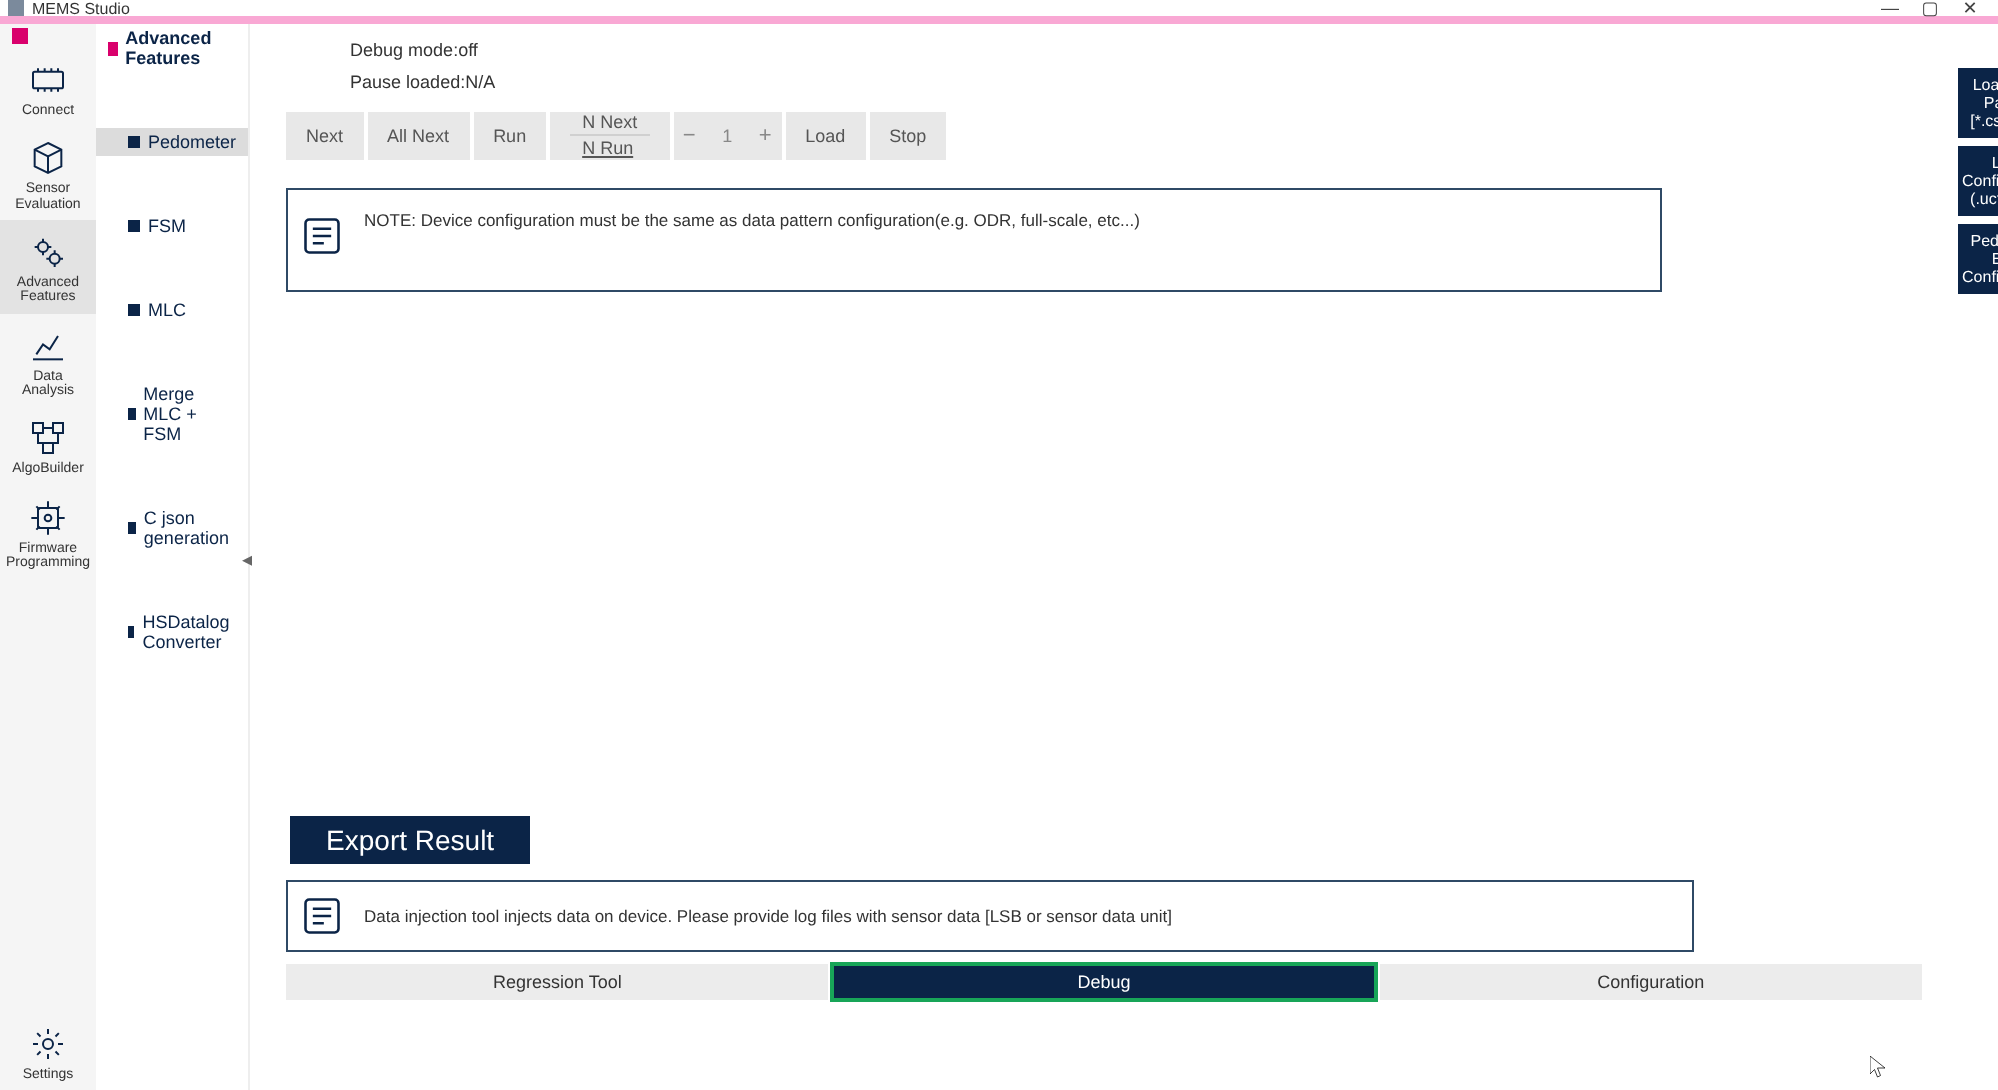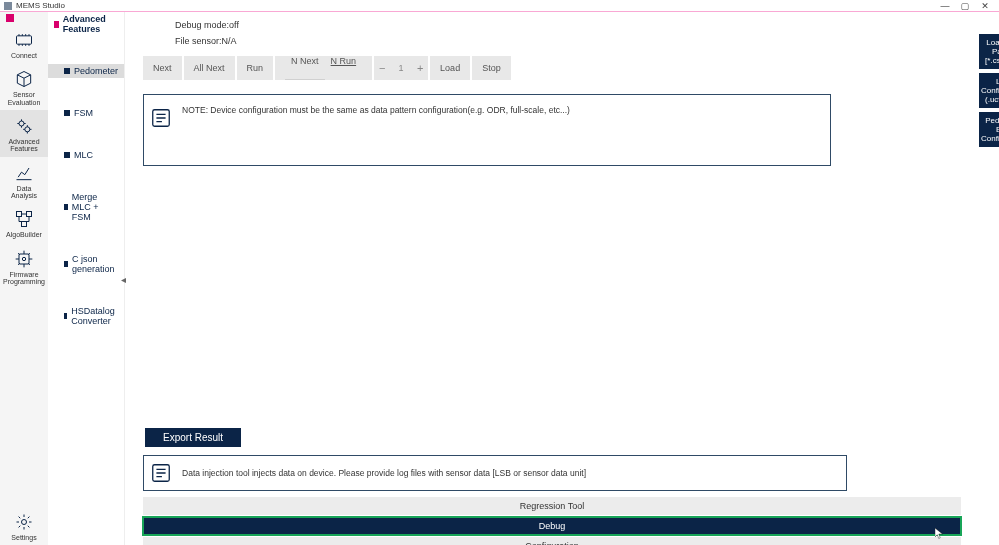--- a/index.html
+++ b/index.html
@@ -1,19 +1,19 @@
 <!DOCTYPE html>
 <html><head>
 <meta charset="utf-8">
 <style>
   * { box-sizing: border-box; margin: 0; padding: 0; font-family: Arial, Helvetica, sans-serif; }
   html, body { width: 999px; height: 545px; overflow: hidden; background: #fff; }
 
   
-  .titlebar { height: 12px; background: #fff; display: flex; align-items: center; font-size: 8px; color: #333; padding: 0 4px; border-bottom: 1px solid #f9a8d4; }
+  .titlebar { height: 12px; background: #fff; display: flex; align-items: center; font-size: 8px; color: #333; padding: 0 4px; border-bottom: 4px solid #f9a8d4; }
   .titlebar .app-icon { width: 8px; height: 8px; background: #7b8a9c; margin-right: 4px; }
   .titlebar .spacer { flex: 1; }
   .titlebar .winbtn { width: 20px; text-align: center; font-size: 9px; color: #444; cursor: pointer; }
 
   
   .app { display: flex; height: 533px; }
 
   
   .rail { width: 48px; background: #f5f5f5; display: flex; flex-direction: column; align-items: center; font-size: 7px; color: #333; }
   .rail .railtop { width: 100%; height: 12px; display: flex; align-items: center; justify-content: flex-start; padding-left:6px; }
@@ -32,40 +32,40 @@
   .sidenav .item.active { background: #dcdcdc; }
   .sidenav .item .dot { width: 6px; height: 6px; background: #0b2447; }
 
   
   .content { flex: 1; position: relative; padding: 8px 12px 0 18px; font-size: 9px; color: #333; }
   .content .status-line { margin-left: 32px; color:#333; }
   .content .status-line + .status-line { margin-top: 6px; }
 
   .toolbar { margin-top: 10px; display: flex; gap: 2px; align-items: stretch; }
   .tbtn { background: #e8e8e8; color: #555; border: none; height: 24px; min-width: 32px; font-size: 9px; padding: 0 10px; cursor: pointer; }
-  .tbtn.dbl { display:flex; flex-direction:row; justify-content:space-between; }
+  .tbtn.dbl { display:flex; flex-direction:column; justify-content:space-between; }
   .tbtn.dbl div{ line-height:11px; border-bottom:1px solid #d0d0d0; padding:0 6px; }
   .tbtn.dbl div:last-child{border-bottom:none;text-decoration:underline;}
   .numbox { background:#e8e8e8; color:#555; height:24px; display:flex; align-items:center;}
   .numbox button{ background:transparent;border:none;width:16px;height:24px;font-size:11px;color:#888;cursor:pointer;}
   .numbox span{ width:22px; text-align:center; color:#888; }
 
-  .notebox { margin-top: 14px; border: 1px solid #2f4a66; padding: 8px 6px 36px 6px; display:flex; gap:10px; width: 688px;}
+  .notebox { margin-top: 14px; border: 1px solid #2f4a66; padding: 8px 6px 16px 6px; display:flex; gap:10px; width: 688px;}
   .notebox svg{ width:22px;height:22px;stroke:#0b2447;fill:none;stroke-width:1.4; margin-top:4px;}
   .notebox .txt{ font-size:8.5px; color:#333; padding-top:2px;}
 
   .bigarea { height: 262px; }
 
-  .export-btn { background:#0b2447; color:#fff; border:none; font-size:10px; padding:4px 18px; cursor:pointer; margin-left:2px;}
+  .export-btn { background:#0b2447; color:#fff; border:none; font-size:14px; padding:4px 18px; cursor:pointer; margin-left:2px;}
 
   .infobox { margin-top: 8px; border:1px solid #2f4a66; padding:6px; display:flex; gap:10px; width: 704px; align-items:center;}
   .infobox svg{ width:22px;height:22px;stroke:#0b2447;fill:none;stroke-width:1.4;}
   .infobox .txt{ font-size:8.5px; color:#333;}
 
-  .bottom-tabs { margin-top:6px; width: 818px; display:flex; gap:2px;flex-direction:column;}
+  .bottom-tabs { margin-top:6px; width: 818px; display:flex; gap:2px;}
   .bottom-tabs .tab{ flex:1; text-align:center; font-size:9px; padding:4px 0; background:#ececec; color:#333; cursor:pointer;}
   .bottom-tabs .tab.active{ background:#0b2447; color:#fff; outline:2px solid #18a558; outline-offset:-1px;}
   .cursor-arrow{ position:absolute; left:810px; bottom:5px; width:9px;height:12px; pointer-events:none;}
   .cursor-arrow svg{fill:#fff; stroke:#000; stroke-width:0.5;}
 
   
   .rightpanel { width: 117px; background:#fff; padding:22px 6px 0 6px;}
   .rightpanel button{ display:block; width:100%; background:#0b2447; color:#fff; border:none; font-size:8px; padding:4px 2px; margin-bottom:4px; cursor:pointer;}
 
   
@@ -179,21 +179,21 @@
     <div class="item">
         <div class="dot"></div>
         <span>HSDatalog Converter</span>
       </div>
   </div>
 
   <div class="content">
     <div class="collapse-handle">◂</div>
 
     <div class="status-line">Debug mode:off</div>
-    <div class="status-line">File sensor:N/A</div>
+    <div class="status-line">Pause loaded:N/A</div>
 
     <div class="toolbar">
       <button class="tbtn">Next</button>
       <button class="tbtn">All Next</button>
       <button class="tbtn">Run</button>
       <div class="tbtn dbl">
         <div>N Next</div>
         <div>N Run</div>
       </div>
       <div class="numbox">

